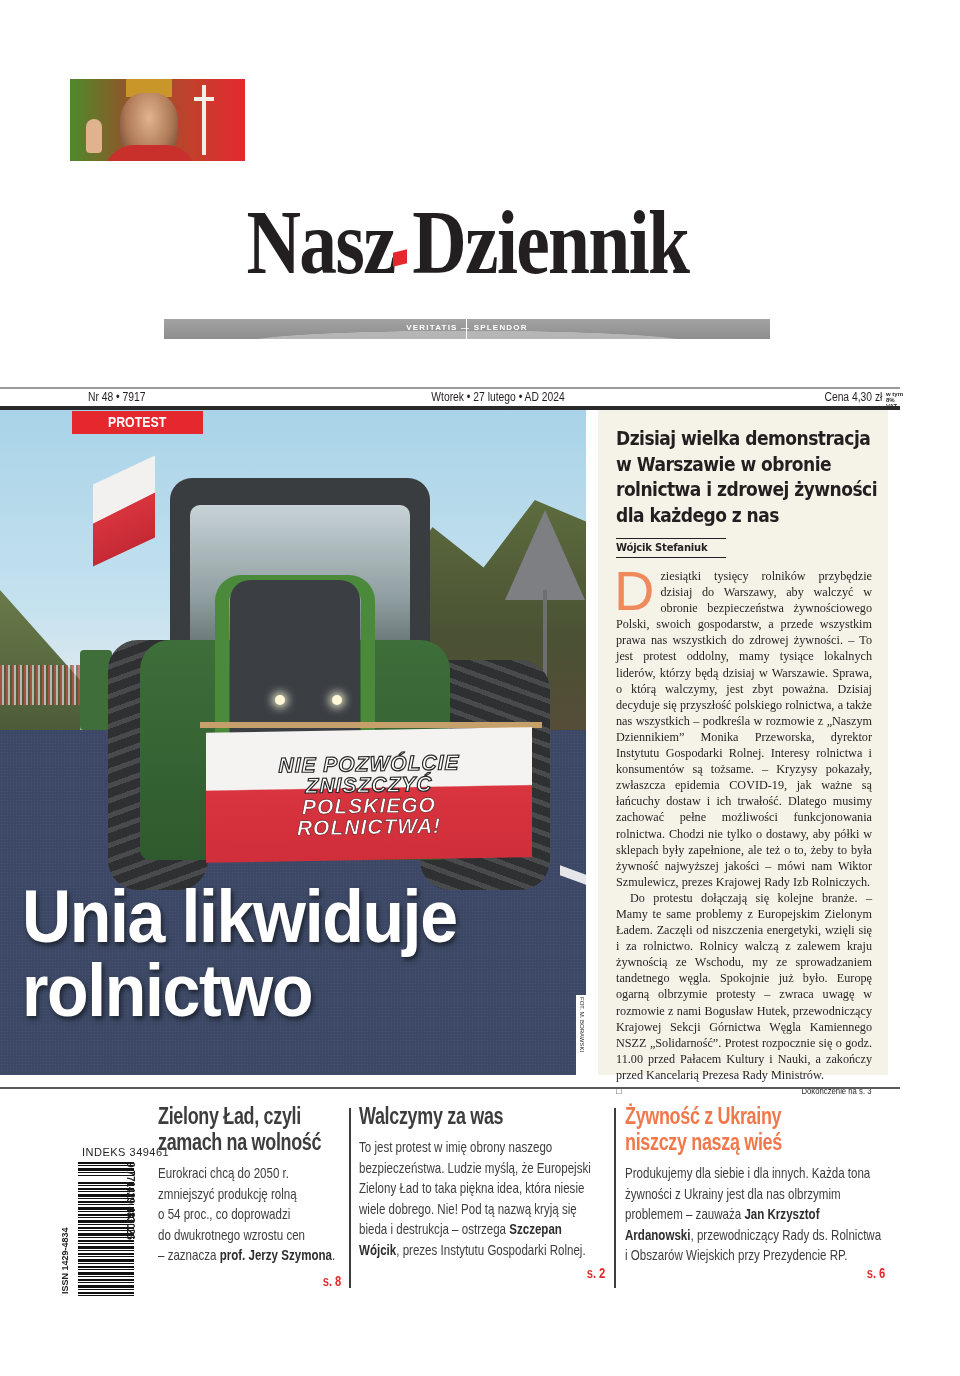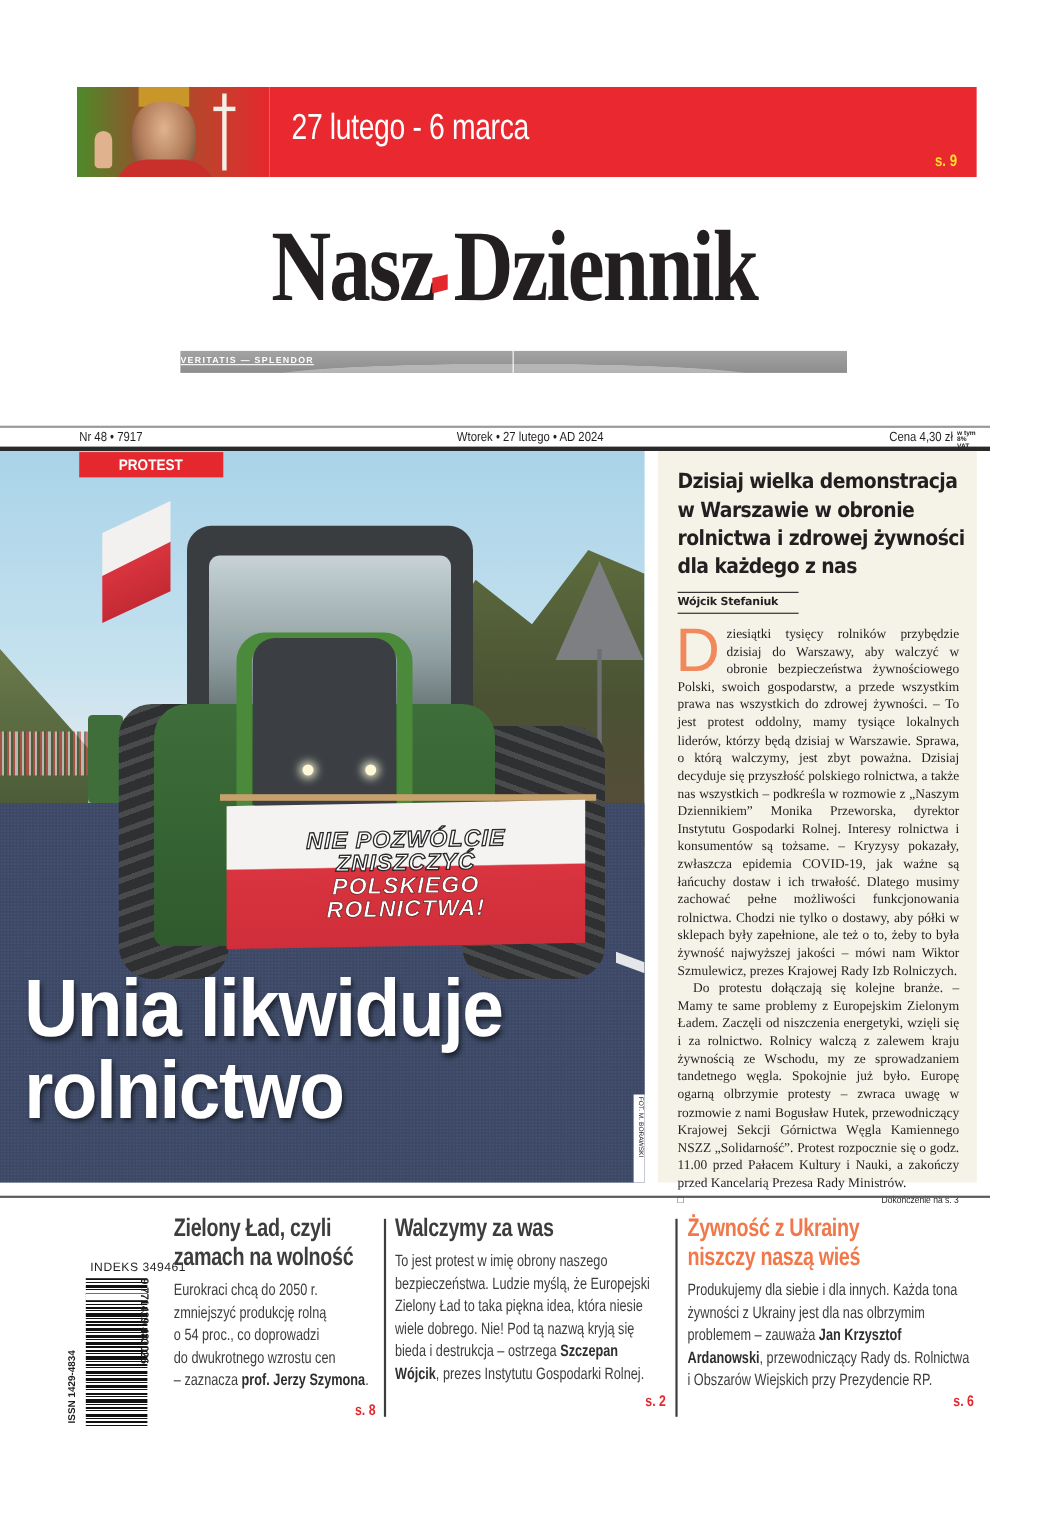--- a/index.html
+++ b/index.html
@@ -20,26 +20,26 @@
   .promo-right { flex: 1; height: 100%; background: #e9292f; position: relative; }
   .promo-right .dates { position: absolute; left: 20px; top: 17px; color: #ffffff; font-size: 33px; white-space: nowrap; transform: scaleX(0.78); transform-origin: left center; letter-spacing: -0.4px; }
   .promo-right .page { position: absolute; right: 18px; bottom: 6px; color: #ffe12a; font-weight: bold; font-size: 15px; transform: scaleX(0.8); transform-origin: right center; }
 
   
   .masthead { position: absolute; left: 164px; top: 200px; width: 606px; height: 80px; text-align: center; }
   .masthead-title { font-family: "Liberation Serif", serif; font-weight: bold; font-size: 92px; line-height: 84px; letter-spacing: -2px; color: #231f20; white-space: nowrap; display: inline-block; transform: scaleX(0.82); transform-origin: center; position: relative; }
   .flag-mark { position: absolute; left: 268px; top: 58px; width: 14px; height: 14px; background: #e5282e; transform: skewY(-14deg); }
   .motto-bar { position: absolute; left: 164px; top: 319px; width: 606px; height: 20px; background: linear-gradient(180deg, #a3a3a3 0%, #8d8d8d 100%); overflow: hidden; }
   .motto-bar .swoosh { position: absolute; left: 0; right: 0; top: 0; height: 20px; background: radial-gradient(ellipse 60% 100% at 50% 120%, #b6b6b6 60%, transparent 62%); }
-  .motto-text { position: absolute; left: 0; right: 0; top: 4px; font-size: 8px; font-weight: bold; letter-spacing: 1.2px; color: #ffffff; text-decoration: underline; }
+  .motto-text { position: absolute; left: 0; right: 0; top: 4px; text-align: center; font-size: 8px; font-weight: bold; letter-spacing: 1.2px; color: #ffffff; }
   .motto-divider { position: absolute; left: 302px; top: 0; width: 1px; height: 20px; background: #ffffff; }
 
   
   .rule-top { position: absolute; left: 0; top: 387px; width: 900px; height: 2px; background: #9a9a9a; }
-  .info { position: absolute; left: 72px; top: 390px; width: 820px; height: 16px; font-size: 12px; color: #231f20; }
+  .info { position: absolute; left: 88px; top: 390px; width: 820px; height: 16px; font-size: 12px; color: #231f20; }
   .info span { position: absolute; top: 0; white-space: nowrap; transform: scaleX(0.86); }
   .info .nr { left: 0; transform-origin: left; }
   .info .date { left: 0; right: 0; text-align: center; transform-origin: center; }
   .info .price { right: 26px; transform-origin: right; }
   .info .vat { position: absolute; right: 4px; top: 1px; font-size: 6px; line-height: 6px; color: #231f20; font-weight: bold; }
   .rule-bottom { position: absolute; left: 0; top: 406px; width: 900px; height: 4px; background: #2a2a2a; }
 
   
   .hero { position: absolute; left: 0; top: 410px; width: 586px; height: 665px; overflow: hidden;
     background: linear-gradient(180deg, #a9d3e8 0%, #c6e2ef 30%, #dfe9ee 42%, #7f8a78 52%, #52605a 60%, #3d4a5d 70%, #3b4867 100%); }
@@ -111,24 +111,20 @@
 <body>
 
 <div class="promo">
   <div class="promo-saint">
     <div class="saint-mitre"></div>
     <div class="saint-face"></div>
     <div class="saint-robe"></div>
     <div class="saint-hand"></div>
     <div class="saint-staff"></div>
     <div class="saint-staff-cross"></div>
-  </div>
-  <div class="promo-right">
-    <div class="dates">27 lutego - 6 marca</div>
-    <div class="page">s. 9</div>
   </div>
 </div>
 
 <div class="masthead">
   <span class="masthead-title">Nasz Dziennik</span>
 </div>
 <div class="flag-mark" style="left:393px; top:251px;"></div>
 <div class="motto-bar">
   <div class="swoosh"></div>
   <div class="motto-divider"></div>

